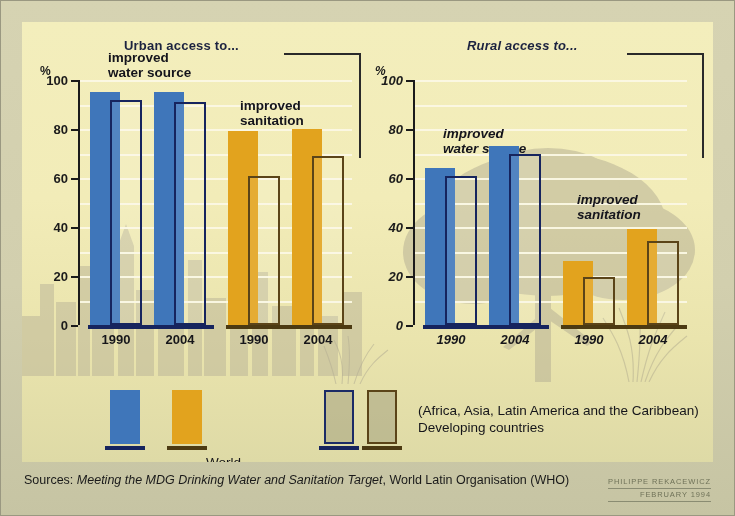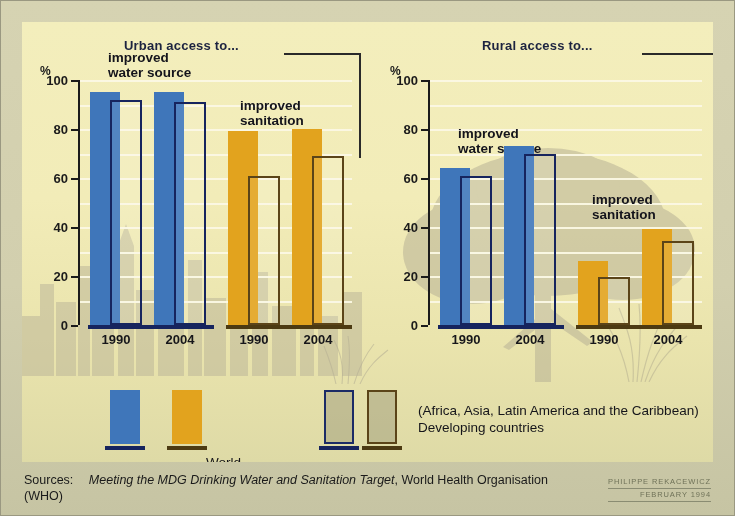--- a/index.html
+++ b/index.html
@@ -24,21 +24,21 @@
     background:linear-gradient(180deg,#f3eebc 0%,#f2ecb8 40%,#eae4ad 72%,#dedaa6 100%);
     overflow:hidden;
   }
   
   .skyline{position:absolute;left:0;bottom:86px;width:340px;height:170px;opacity:.5;}
   .tree{position:absolute;right:0;bottom:80px;width:330px;height:250px;opacity:.55;}
   .grass{position:absolute;width:120px;height:70px;opacity:.6;}
 
   .chart{position:absolute;top:46px;height:300px;}
   .chart-left{left:10px;width:330px;}
-  .chart-right{left:360px;width:330px;}
+  .chart-right{left:345px;width:330px;font-style:italic;}
 
   .title{
     position:absolute;top:-30px;font-size:13px;font-weight:bold;
     color:#1c2340;letter-spacing:.2px;white-space:nowrap;
   }
   .leader{position:absolute;pointer-events:none;}
 
   .pct{
     position:absolute;left:8px;top:-4px;font-size:12px;font-weight:bold;color:#1b1b1b;
   }
@@ -75,21 +75,21 @@
   .legend{position:absolute;left:0;top:366px;width:691px;height:62px;}
   .swatch-solid{position:absolute;width:30px;height:54px;}
   .swatch-open{position:absolute;width:30px;height:54px;box-sizing:border-box;background:rgba(150,148,120,.45);}
   .swatch-rule{position:absolute;height:4px;width:40px;}
   .legend-text{position:absolute;font-size:13.5px;color:#15151a;line-height:17px;white-space:nowrap;}
 
   .sources{
     position:absolute;left:24px;top:472px;width:560px;
     font-size:12.5px;color:#1a1a1a;line-height:16px;
   }
-  .sources i{font-style:italic;margin-left:12px;}
+  .sources i{font-style:italic;}
   .credit{
     position:absolute;right:24px;top:476px;text-align:right;
     font-size:7.5px;color:#6f7258;letter-spacing:.9px;line-height:11px;
   }
   .credit span{display:block;border-bottom:1px solid #8a8c72;padding-bottom:1px;}
 </style>
 </head>
 <body>
 
 <div id="root">
@@ -308,21 +308,21 @@
 
       <div class="legend-text" style="left:396px;top:14px;">
         <div>(Africa, Asia, Latin America and the Caribbean)</div>
         <div>Developing countries</div>
       </div>
     </div>
   </div>
 
   <div class="sources">
     <div>
-      <span>Sources: </span><i>Meeting the MDG Drinking Water and Sanitation Target</i><span>, World Health Organisation (WHO)</span>
+      <span>Sources: </span><i>Meeting the MDG Drinking Water and Sanitation Target</i><span>, World Latin Organisation (WHO)</span>
     </div>
   </div>
 
   <div class="credit">
     <span>PHILIPPE REKACEWICZ</span>
     <span>FEBRUARY 1994</span>
   </div>
 
 </div>
 

